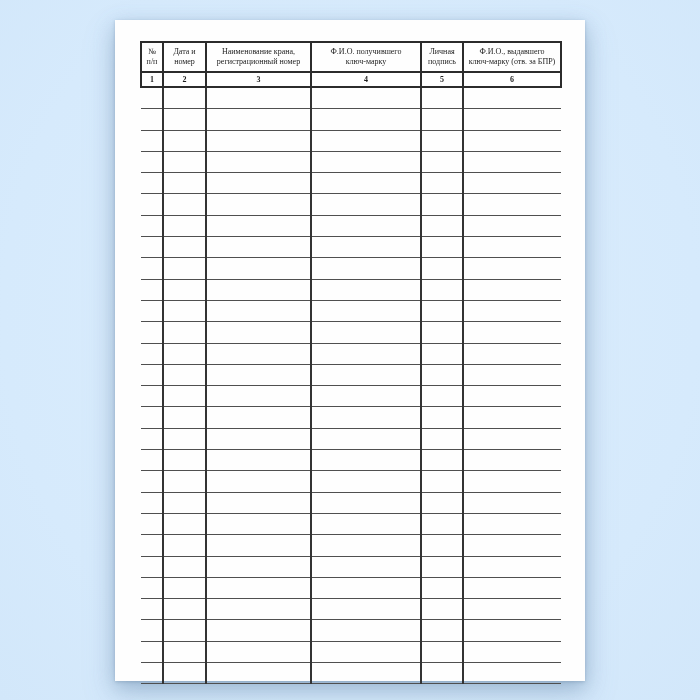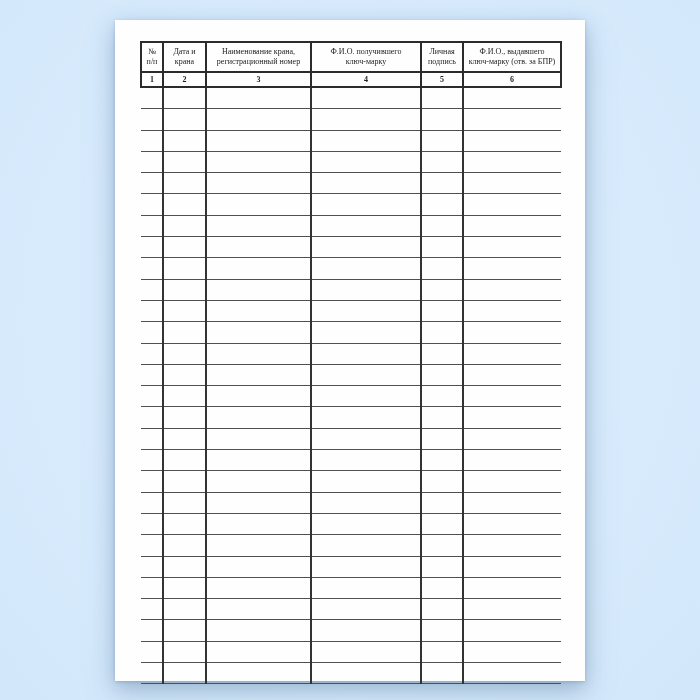--- a/index.html
+++ b/index.html
@@ -78,21 +78,21 @@
             <col style="width:105px">
           <col style="width:110px">
             <col style="width:42px">
             <col style="width:98px">
         </colgroup>
         <thead>
           <tr class="hdr-row">
             <th>№
 п/п</th>
             <th>Дата и
-крана</th>
+номер</th>
             <th>Наименование крана,
 регистрационный номер</th>
             <th>Ф.И.О. получившего
 ключ-марку</th>
             <th>Личная
 подпись</th>
             <th>Ф.И.О., выдавшего
 ключ-марку (отв. за БПР)</th>
           </tr>
           <tr class="num-row">

